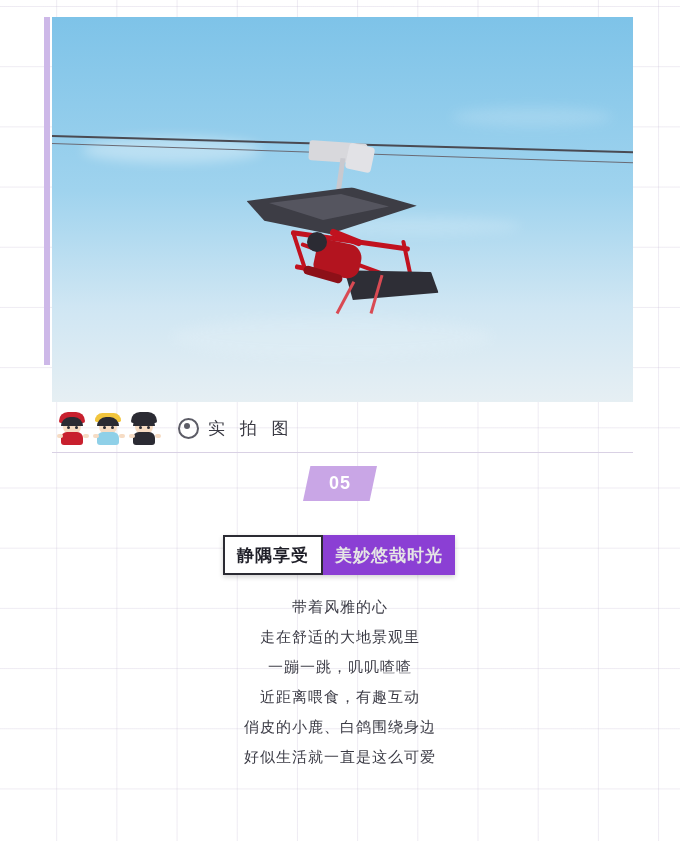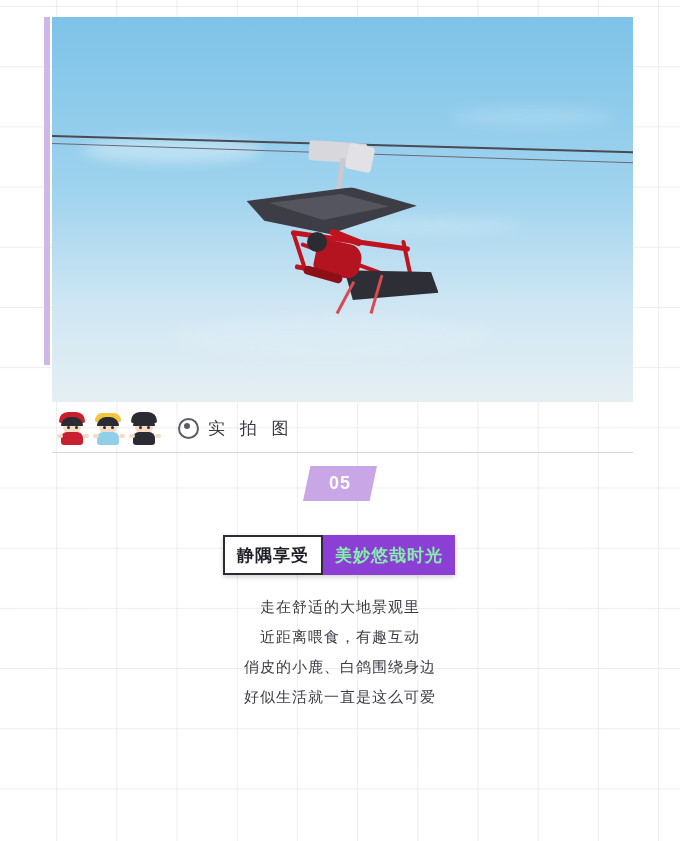--- a/index.html
+++ b/index.html
@@ -371,21 +371,21 @@
     font-weight: 700;
     letter-spacing: 1px;
     box-sizing: border-box;
   }
   .title-right {
     background: #8b3fd4;
     display: flex;
     align-items: center;
     padding: 0 12px;
     font-size: 17px;
-    color: #86efac;
+    color: #e5e5e5;
     font-weight: 700;
     letter-spacing: 1px;
     box-sizing: border-box;
   }
 
   
   .body-lines {
     position: absolute;
     left: 0;
     top: 592px;
@@ -483,19 +483,21 @@
     <div class="shape"></div>
     <div class="num">05</div>
   </div>
 
   <div class="title-banner">
     <div class="title-left">静隅享受</div>
     <div class="title-right">美妙悠哉时光</div>
   </div>
 
   <div class="body-lines">
+    <div class="body-line">带着风雅的心</div>
     <div class="body-line">走在舒适的大地景观里</div>
+    <div class="body-line">一蹦一跳，叽叽喳喳</div>
     <div class="body-line">近距离喂食，有趣互动</div>
     <div class="body-line">俏皮的小鹿、白鸽围绕身边</div>
     <div class="body-line">好似生活就一直是这么可爱</div>
   </div>
 
 </div>
 
 </body></html>

